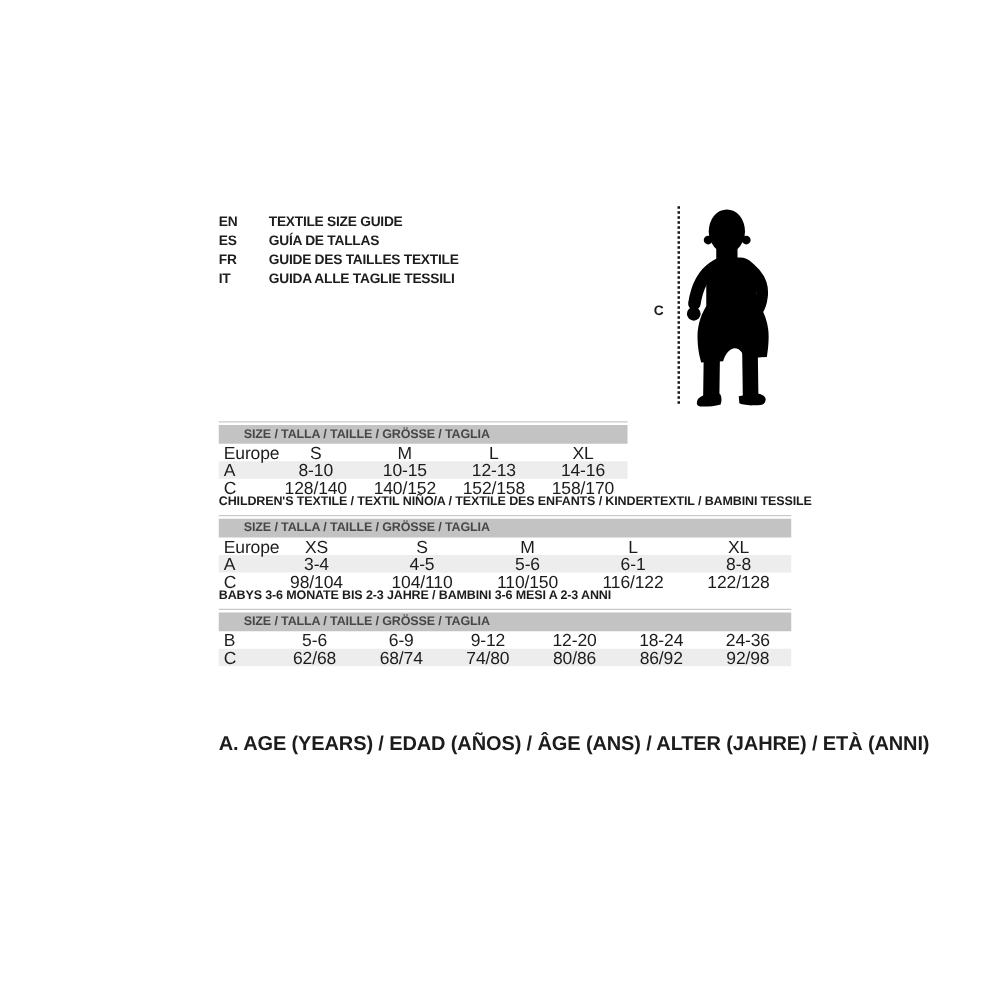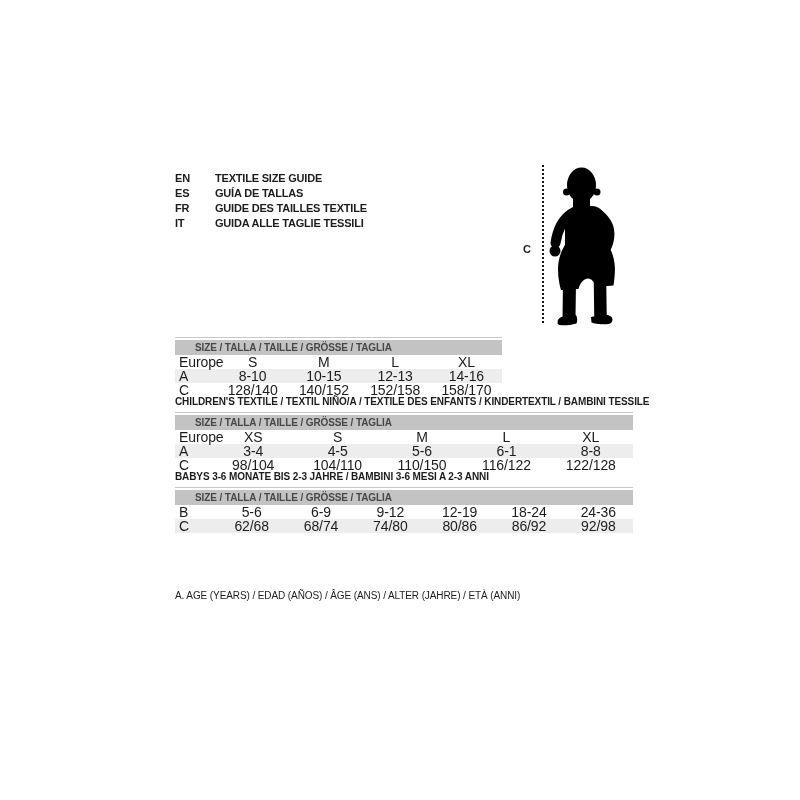--- a/index.html
+++ b/index.html
@@ -27,21 +27,21 @@
   .topline{height:1px;background:#c9c9c9;margin-bottom:2px;}
   .band{height:15px;line-height:15px;background:#c3c3c3;color:#474747;
         font-size:10px;font-weight:bold;padding-left:20px;letter-spacing:-0.1px;}
   .trow{display:flex;height:14px;line-height:14px;font-size:14px;font-weight:normal;letter-spacing:-0.1px;}
   .trow.shaded{background:#ededed;}
   .tlabel{flex:0 0 auto;padding-left:4px;box-sizing:border-box;}
   .tcell{flex:1 1 0;text-align:center;white-space:nowrap;}
 
   
   .footnotes{position:absolute;left:175px;top:588px;}
-  .footnote{font-size:10px;font-weight:normal;line-height:15px;letter-spacing:-0.1px;white-space:nowrap;}
+  .footnote{font-size:16px;font-weight:bold;line-height:15px;letter-spacing:-0.1px;white-space:nowrap;}
 </style>
 </head>
 <body>
 
 <div class="page">
 
   <div class="lang-block" id="lang-block">
       <div class="lang-row">
         <span class="lang-code">EN</span>
         <span class="lang-text">TEXTILE SIZE GUIDE</span>
@@ -147,21 +147,21 @@
       <div class="section">
         <div class="sec-title">BABYS 3-6 MONATE BIS 2-3 JAHRE / BAMBINI 3-6 MESI A 2-3 ANNI</div>
         <div class="sizetable" style="width: 458px;">
           <div class="topline"></div>
           <div class="band">SIZE / TALLA / TAILLE / GRÖSSE / TAGLIA</div>
           <div class="trow">
             <span class="tlabel" style="width: 42px;">B</span>
             <span class="tcell">5-6</span>
             <span class="tcell">6-9</span>
             <span class="tcell">9-12</span>
-            <span class="tcell">12-19</span>
+            <span class="tcell">12-20</span>
             <span class="tcell">18-24</span>
             <span class="tcell">24-36</span>
           </div>
           <div class="trow shaded">
             <span class="tlabel" style="width: 42px;">C</span>
             <span class="tcell">62/68</span>
             <span class="tcell">68/74</span>
             <span class="tcell">74/80</span>
             <span class="tcell">80/86</span>
             <span class="tcell">86/92</span>

